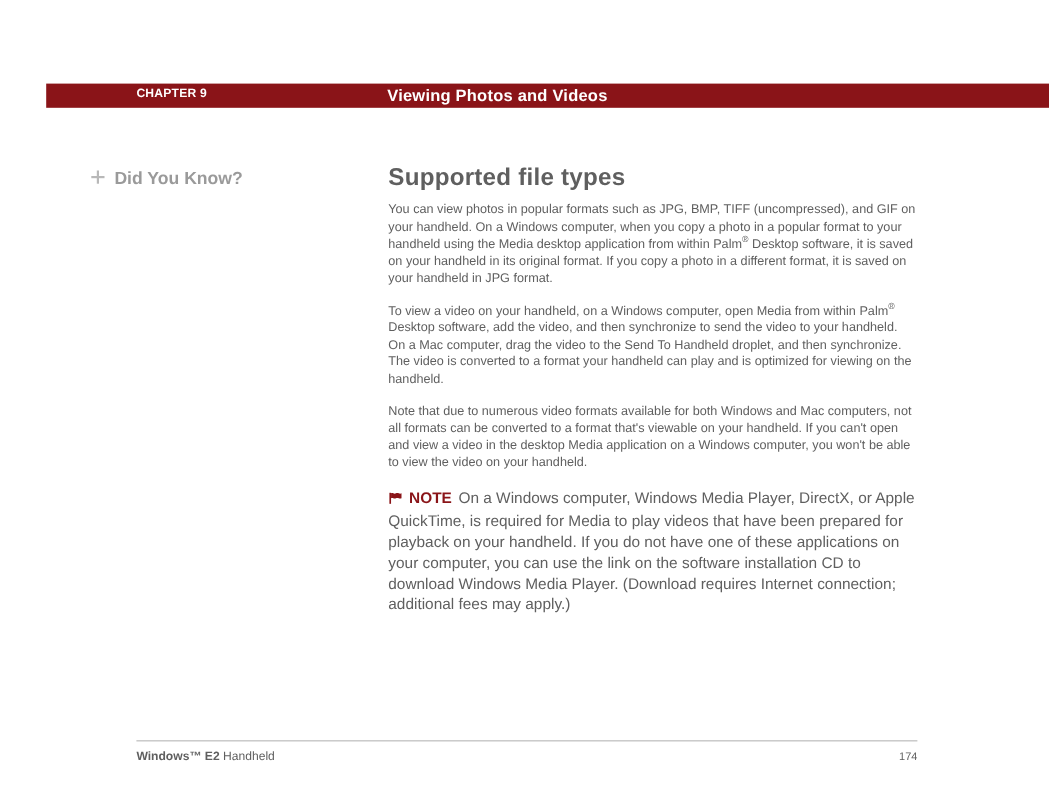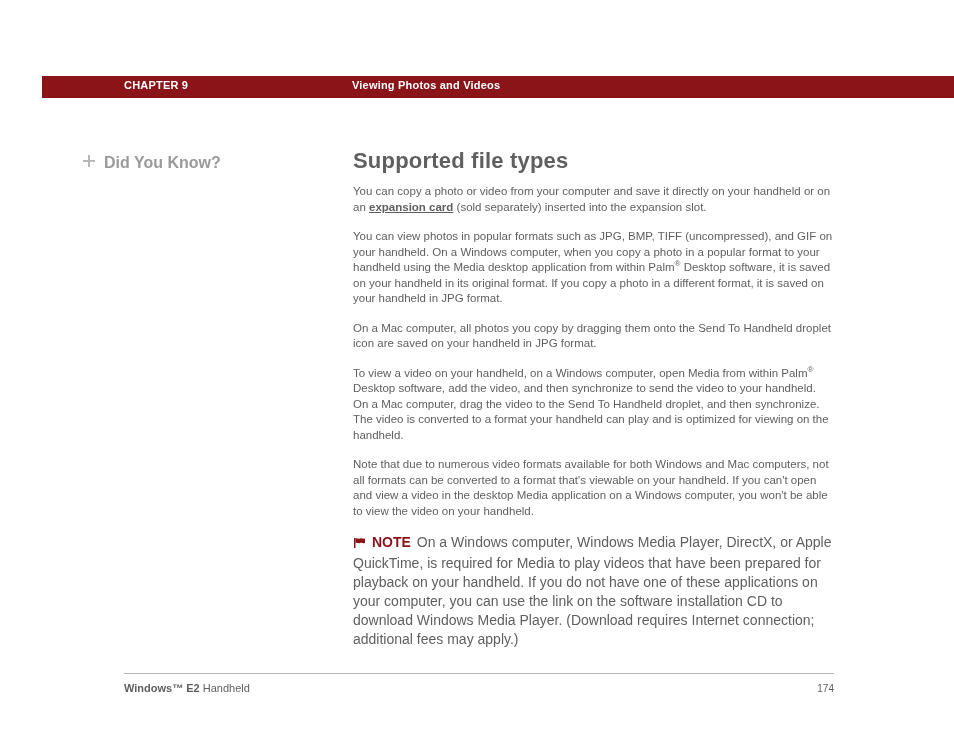--- a/index.html
+++ b/index.html
@@ -1,20 +1,20 @@
 <!DOCTYPE html>
 <html><head>
 <meta charset="utf-8">
 <style>
   * { box-sizing: border-box; margin: 0; padding: 0; }
   html, body { width: 954px; height: 738px; background: #fff; font-family: "Helvetica Neue", Helvetica, Arial, sans-serif; color: #5f5f5f; }
   .page { position: relative; width: 954px; height: 738px; }
   .header-bar { position: absolute; top: 76px; left: 42px; width: 944px; height: 22px; background: #8a1418; }
   .header-chapter { position: absolute; left: 82px; top: 3px; font-size: 11px; font-weight: 700; color: #fff; letter-spacing: 0.2px; }
-  .header-title { position: absolute; left: 310px; top: 3px; font-size: 11px; font-weight: 700; color: #fff; letter-spacing: 0.2px; }
+  .header-title { position: absolute; left: 310px; top: 3px; font-size: 15px; font-weight: 700; color: #fff; letter-spacing: 0.2px; }
 
   .sidebar { position: absolute; left: 104px; top: 152px; width: 170px; }
   .plus-icon { position: absolute; left: -22px; top: 2px; width: 14px; height: 14px; display: flex; align-items: center; justify-content: center; }
   .plus-icon svg { width: 14px; height: 14px; }
   .dyk-title { font-size: 16px; font-weight: 700; color: #9a9a9a; line-height: 1.4; }
   .dyk-body { font-size: 12px; color: #8a1418; line-height: 1.4; margin-top: 2px; }
 
   .main { position: absolute; left: 353px; top: 148px; width: 480px; }
   h1.section-title { font-size: 22px; font-weight: 700; color: #5f5f5f; margin-bottom: 10px; letter-spacing: 0.2px; }
   .intro, .para { font-size: 11.5px; line-height: 1.35; color: #5f5f5f; margin-bottom: 14px; }
@@ -47,29 +47,25 @@
         <rect x="6" y="1" width="2" height="12" fill="#b8b8b8"></rect>
         <rect x="1" y="6" width="12" height="2" fill="#b8b8b8"></rect>
       </svg>
     </span>
     <div class="dyk-title">Did You Know?</div>
   </div>
 
   <div class="main">
     <h1 class="section-title">Supported file types</h1>
 
-    <p class="intro">
-      <span>You can copy a photo or video from your computer and save it directly on your handheld or on an </span><a href="#" class="link">expansion card</a><span> (sold separately) inserted into the expansion slot.</span>
-    </p>
 
     <p class="para">
       <span>You can view photos in popular formats such as JPG, BMP, TIFF (uncompressed), and GIF on your handheld. On a Windows computer, when you copy a photo in a popular format to your handheld using the Media desktop application from within Palm</span><sup>®</sup><span> Desktop software, it is saved on your handheld in its original format. If you copy a photo in a different format, it is saved on your handheld in JPG format.</span>
     </p>
 
-    <p class="para">On a Mac computer, all photos you copy by dragging them onto the Send To Handheld droplet icon are saved on your handheld in JPG format.</p>
 
     <p class="para">
       <span>To view a video on your handheld, on a Windows computer, open Media from within Palm</span><sup>®</sup><span> Desktop software, add the video, and then synchronize to send the video to your handheld. On a Mac computer, drag the video to the Send To Handheld droplet, and then synchronize. The video is converted to a format your handheld can play and is optimized for viewing on the handheld.</span>
     </p>
 
     <p class="para">Note that due to numerous video formats available for both Windows and Mac computers, not all formats can be converted to a format that's viewable on your handheld. If you can't open and view a video in the desktop Media application on a Windows computer, you won't be able to view the video on your handheld.</p>
 
     <p class="note-block">
       <span class="note-icon">
         <svg width="13" height="12" viewBox="0 0 13 12">

